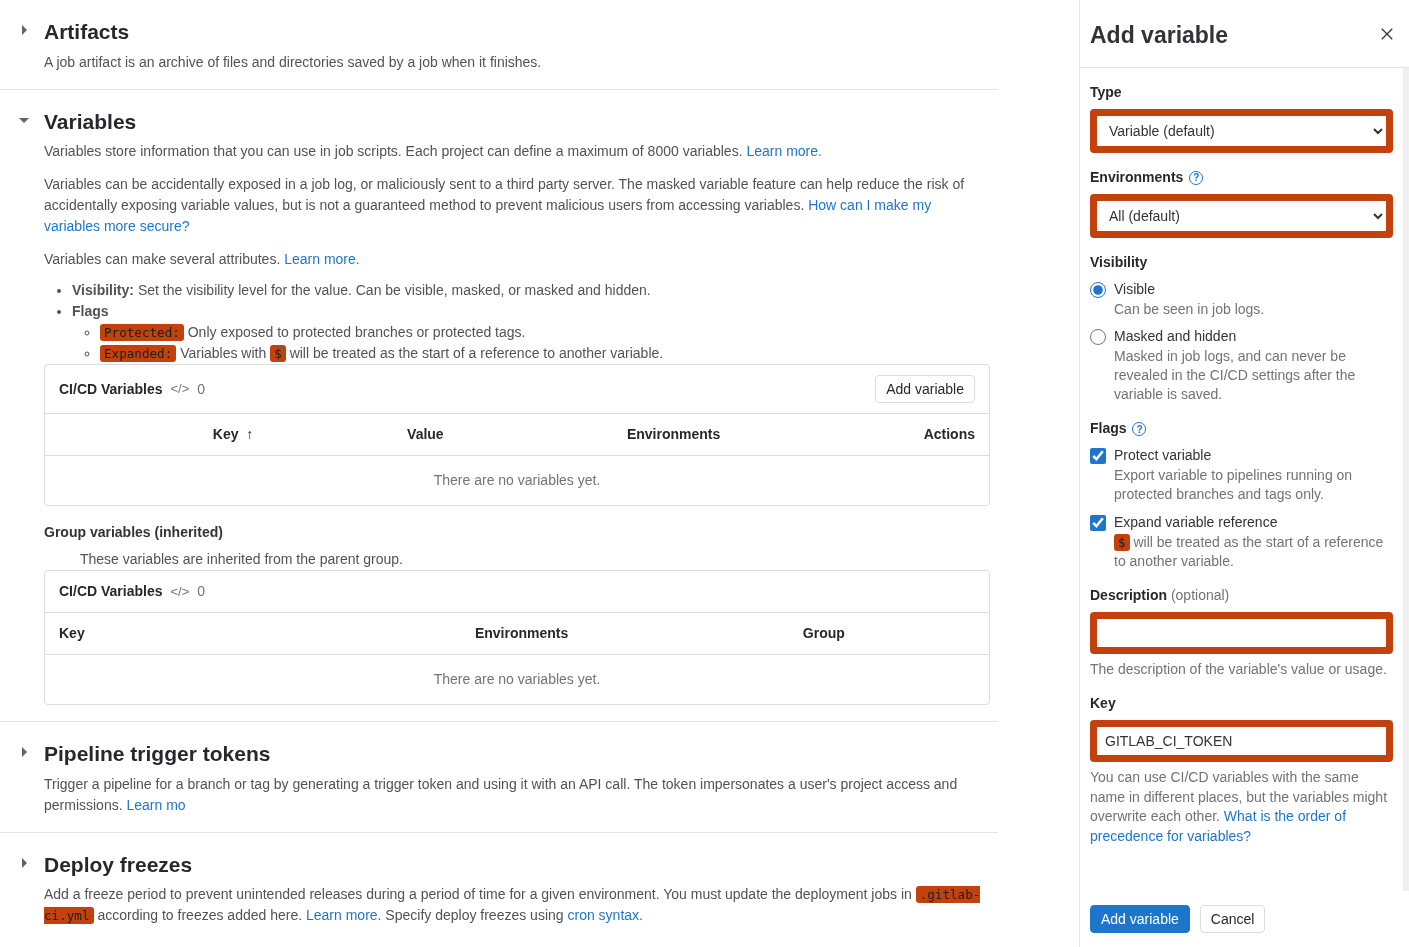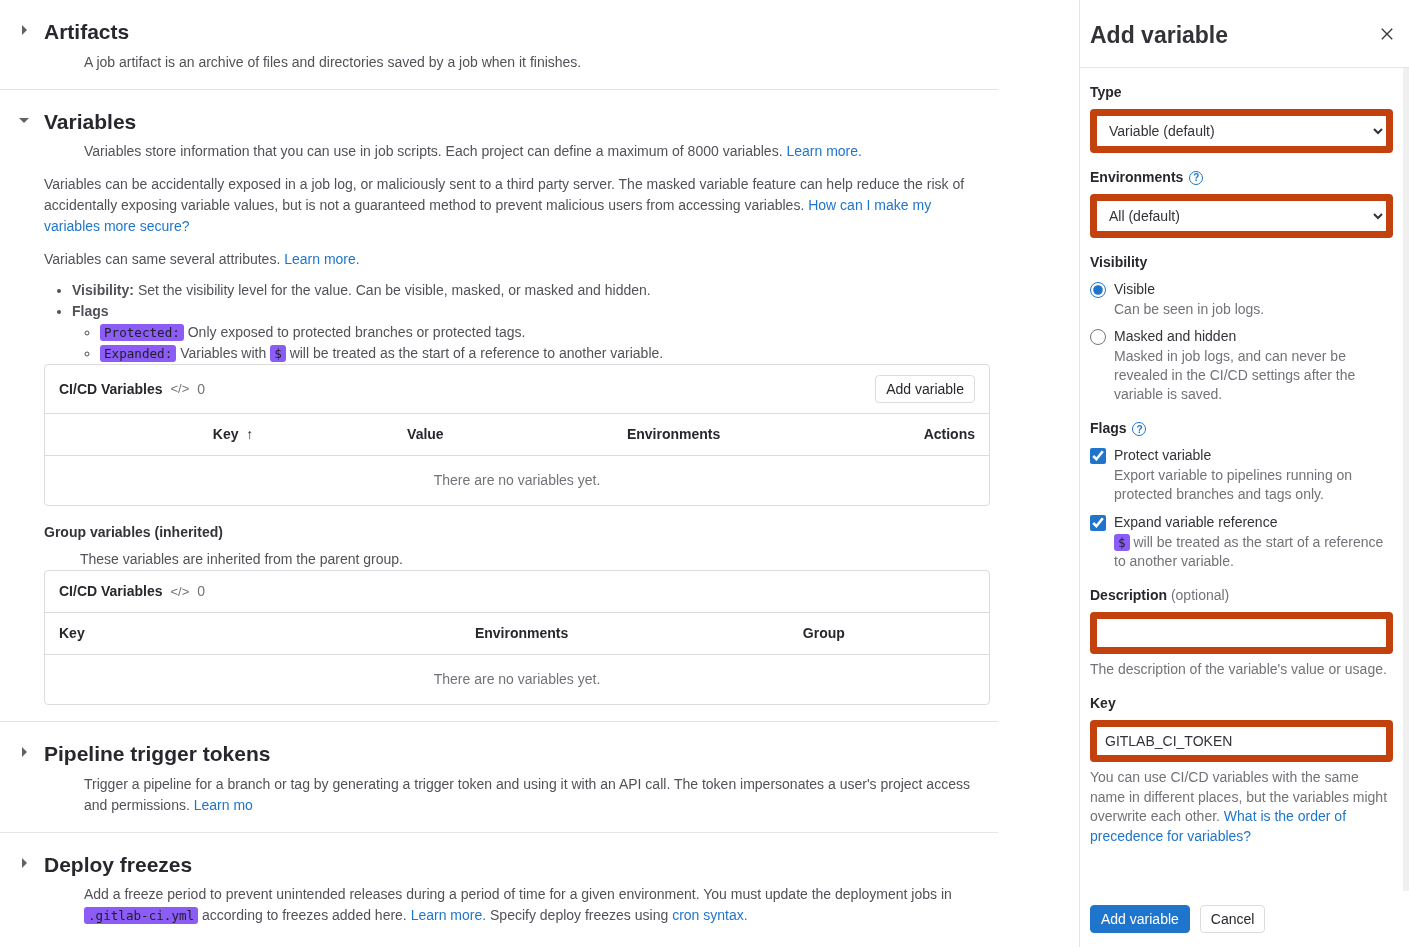--- a/index.html
+++ b/index.html
@@ -35,31 +35,30 @@
     color: #626168;
   }
   .section-title {
     font-size: 21px;
     font-weight: 700;
     color: #28272d;
   }
   .section-desc {
     color: #535158;
     margin-top: 4px;
-    margin-left: 40px;
   }
   .section-body {
     padding-left: 36px;
     padding-right: 0;
   }
   .section-body p { margin-top: 12px; color: #535158; }
   .section-body ul { margin-top: 10px; padding-left: 28px; color: #535158; }
   .section-body ul ul { list-style: circle; padding-left: 28px; margin-top: 0; }
   code.inline {
-    background:#8b5cf6;
+    background:#c2410c;
     padding:1px 4px;
     border-radius:3px;
     font-family: ui-monospace, SFMono-Regular, Menlo, Consolas, monospace;
     font-size: 90%;
     color:#1f1e24;
   }
 
   .card {
     border: 1px solid #dcdcde;
     border-radius: 4px;
@@ -209,21 +208,21 @@
           <a>Learn more.</a>
         </div>
       </div>
     </div>
     <div class="section-body">
       <p>
         <span>Variables can be accidentally exposed in a job log, or maliciously sent to a third party server. The masked variable feature can help reduce the risk of accidentally exposing variable values, but is not a guaranteed method to prevent malicious users from accessing variables.</span>
         <a>How can I make my variables more secure?</a>
       </p>
       <p>
-        <span>Variables can same several attributes.</span>
+        <span>Variables can make several attributes.</span>
         <a>Learn more.</a>
       </p>
       <ul>
         <li>
           <b>Visibility:</b>
           <span>Set the visibility level for the value. Can be visible, masked, or masked and hidden.</span>
         </li>
         <li>
           <b>Flags</b>
           <ul>

